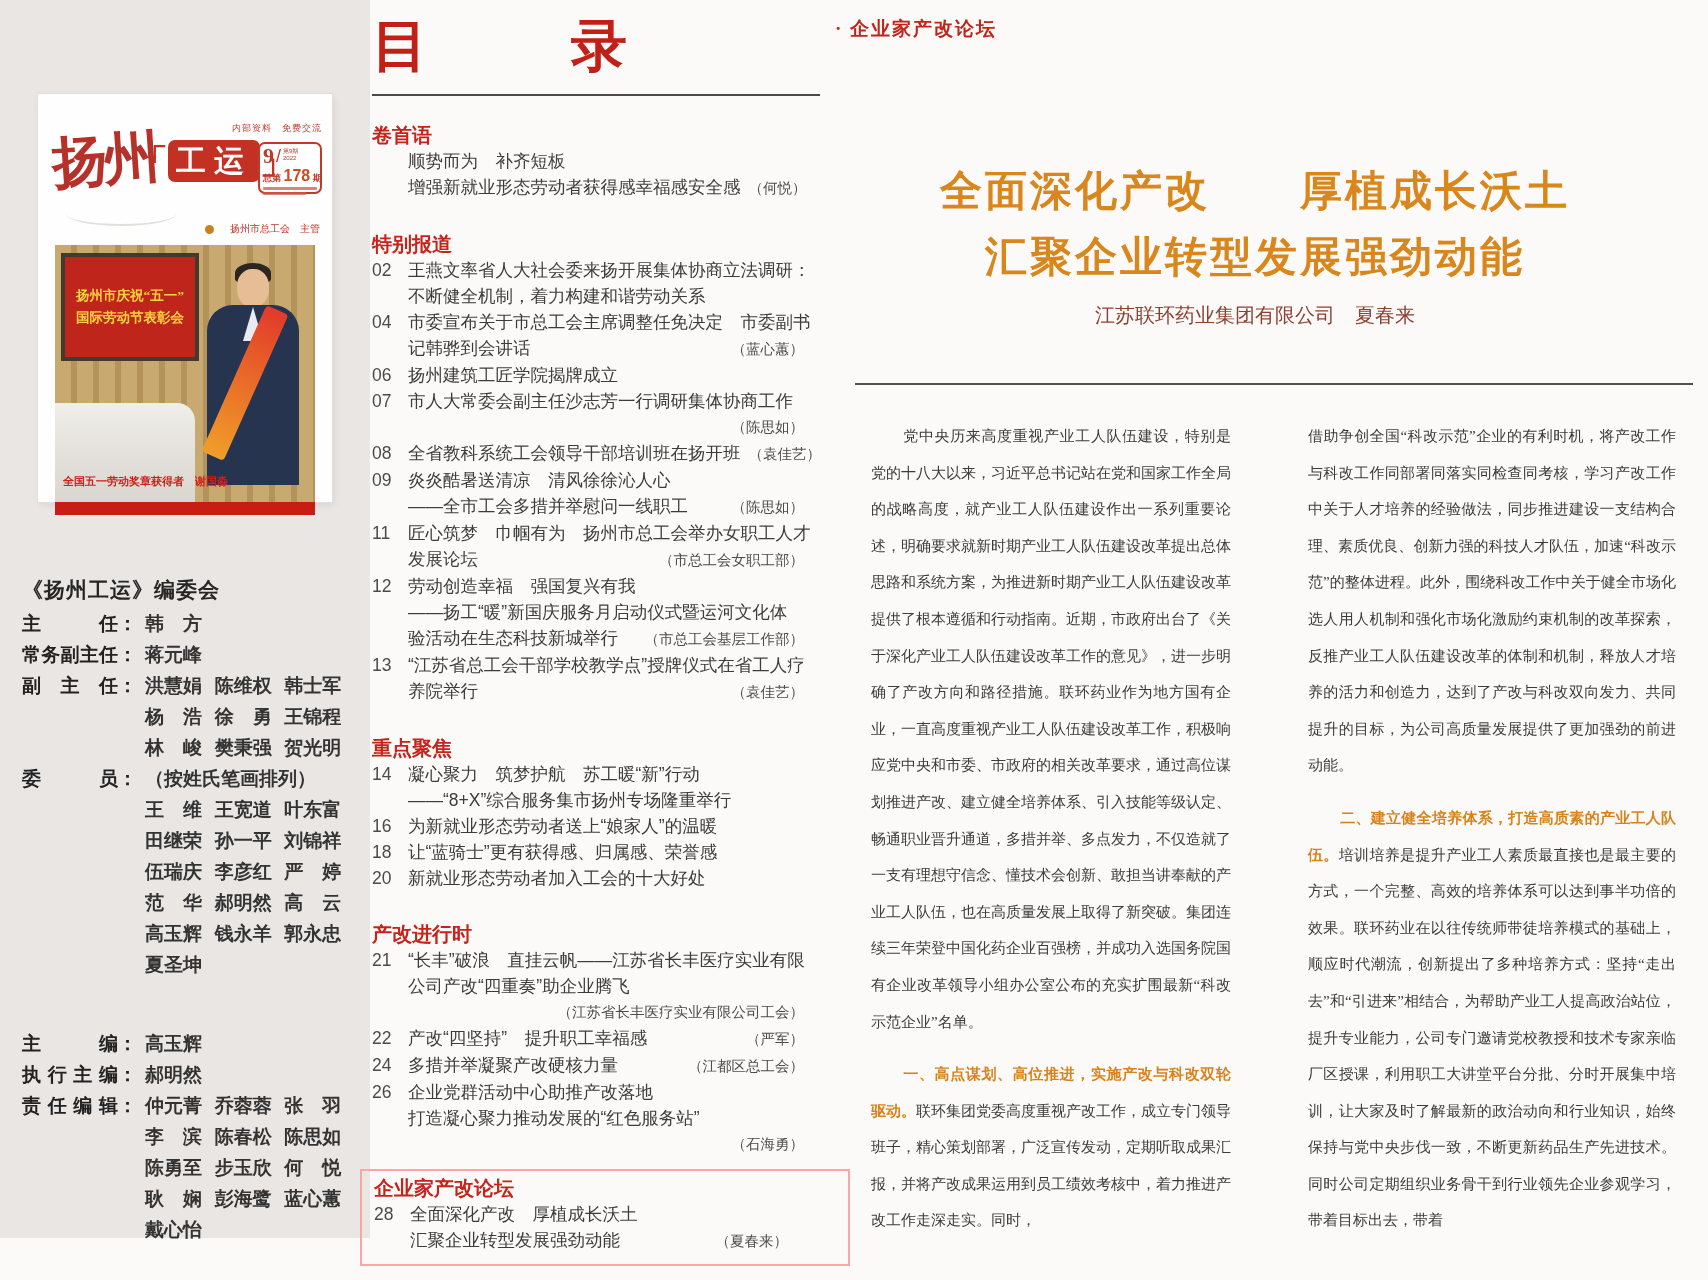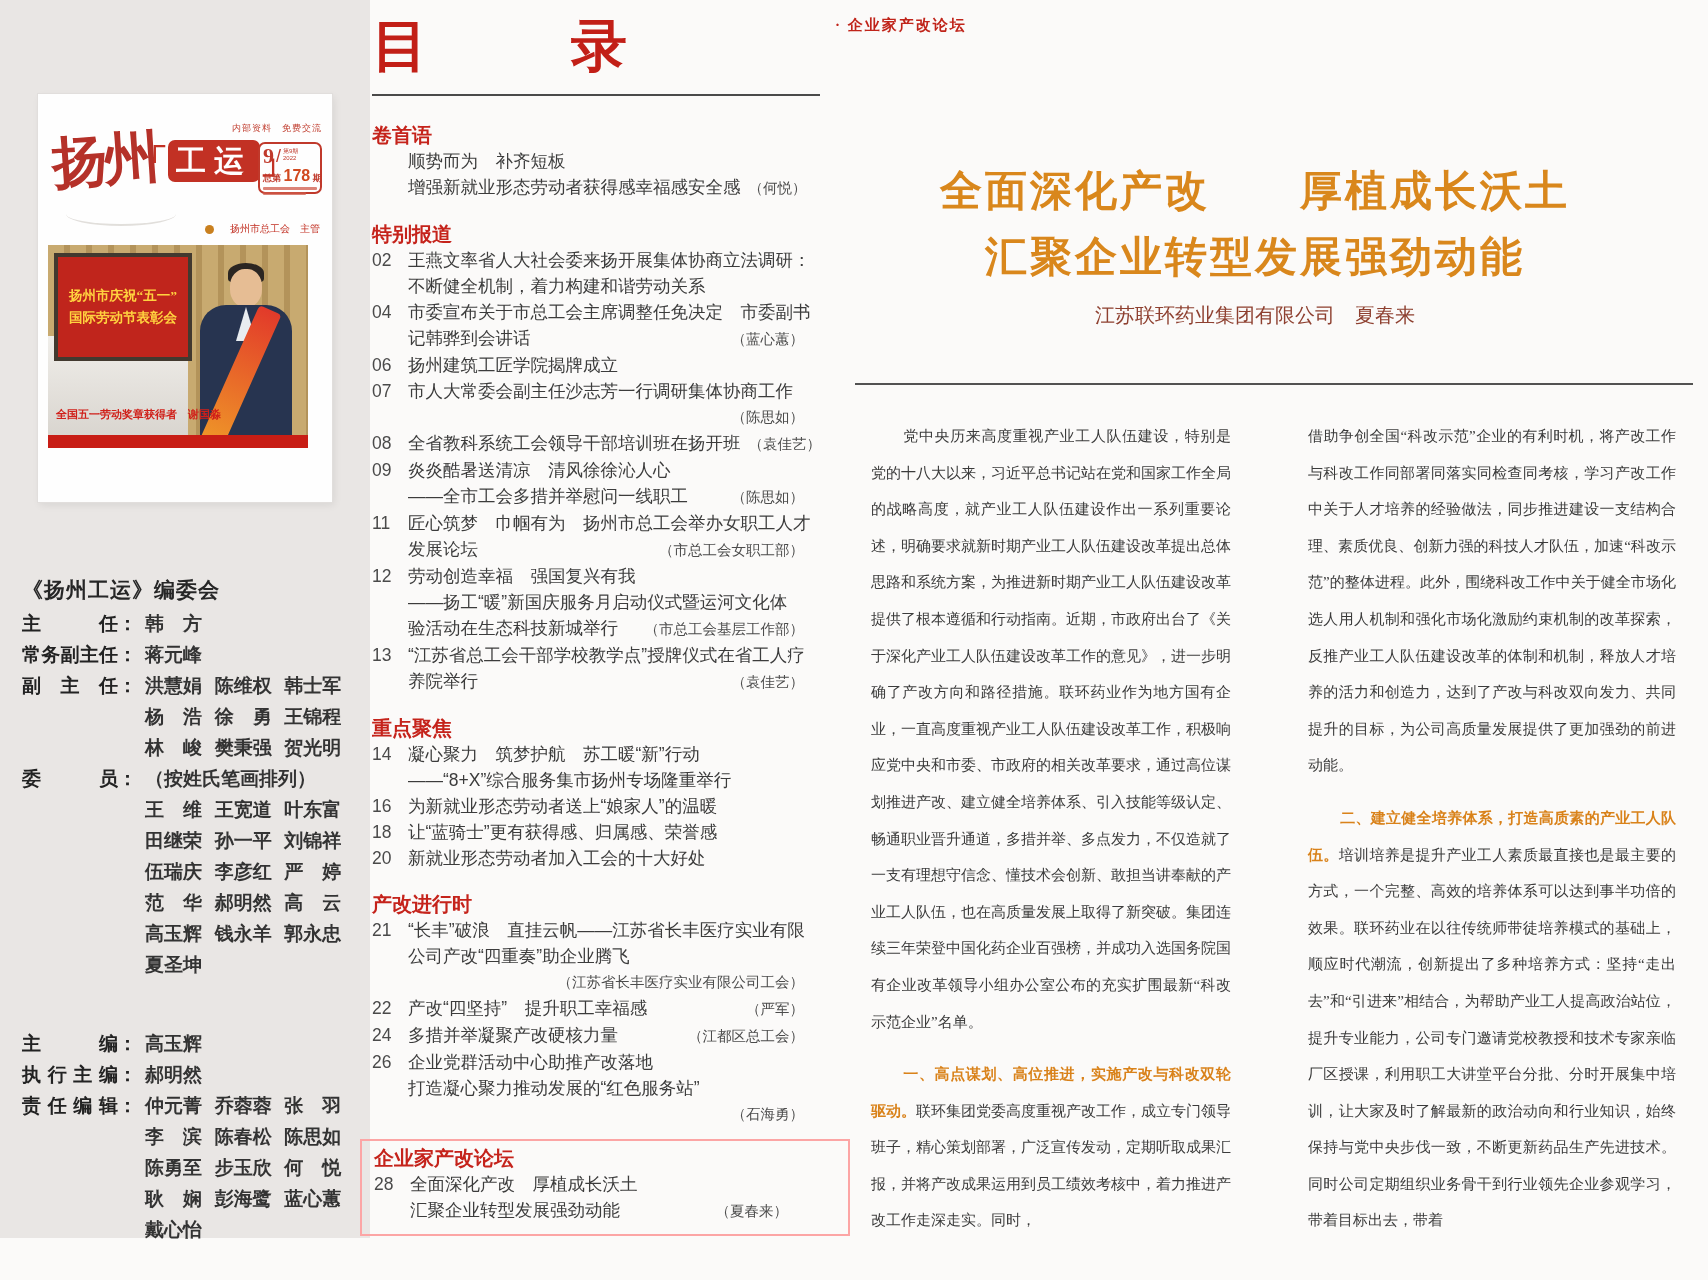--- a/index.html
+++ b/index.html
@@ -29,21 +29,21 @@
   .ib-month{font-size:22px;font-weight:700;line-height:20px;font-family:"Liberation Serif",serif;}
   .ib-slash{font-size:18px;line-height:20px;margin:0 2px;}
   .ib-side{display:flex;flex-direction:column;font-size:6px;line-height:7px;margin-top:2px;}
   .ib-row2{font-size:9px;font-weight:700;white-space:nowrap;margin-top:1px;}
   .ib-no{font-size:16px;color:#d1491f;}
   .ib-bar{height:3px;background:#cf5a4a;opacity:.75;border-radius:1px;margin-top:2px;}
   .ib-bar.b2{width:80%;}
   .publisher{position:absolute;right:12px;top:128px;font-size:10px;color:#c23124;display:flex;align-items:center;gap:16px;}
   .logo-dot{width:9px;height:9px;border-radius:50%;background:#c9801f;display:inline-block;}
   
-  .photo{position:absolute;left:10px;top:151px;width:260px;height:203px;overflow:hidden;background:#bfa06a;text-align:center;}
+  .photo{position:absolute;left:17px;top:151px;width:260px;height:270px;overflow:hidden;background:#bfa06a;text-align:center;}
   .ph-curtain{position:absolute;inset:0;background:repeating-linear-gradient(90deg,#c8aa70 0 16px,#b3935a 16px 22px);}
   .ph-screen{position:absolute;left:6px;top:8px;width:130px;height:100px;background:#c0251c;border:4px solid #42392f;
     display:flex;flex-direction:column;align-items:center;justify-content:center;gap:4px;}
   .ph-screen span{color:#ffd23f;font-size:13.5px;font-weight:700;line-height:18px;white-space:nowrap;
     font-family:"Liberation Serif",serif;}
   .ph-table{position:absolute;left:0;bottom:12px;width:140px;height:100px;background:linear-gradient(#f0eeea,#d9d5cf);
     border-radius:0 18px 0 0;}
   .person{position:absolute;left:148px;top:18px;width:100px;height:220px;}
   .ph-hair{position:absolute;left:32px;top:0;width:36px;height:20px;background:#2b2622;border-radius:50% 50% 20% 20%;}
   .ph-head{position:absolute;left:34px;top:6px;width:32px;height:38px;background:#e6bd94;border-radius:46%;}
@@ -63,32 +63,32 @@
   .ed-colon{font-weight:700;color:#222;flex:none;margin-right:8px;}
   .ed-names{flex:1;display:flex;flex-wrap:wrap;}
   .ed-name{width:33.33%;font-weight:600;white-space:nowrap;}
   .ed-name.wide{width:100%;}
   
   .toc{position:absolute;left:372px;top:14px;width:432px;}
   .toc-h1{display:flex;justify-content:space-between;width:255px;color:#c21f17;font-weight:700;
     font-size:56px;line-height:64px;font-family:"Liberation Serif",serif;}
   .toc-rule{margin-top:16px;width:448px;height:2px;background:#4a4a4a;}
   .toc-sections{margin-top:26px;}
-  .toc-section{margin-top:20px;}
+  .toc-section{margin-top:30px;}
   .toc-section:first-child{margin-top:0;}
   .toc-sec-title{color:#c5231b;font-weight:700;font-size:20px;line-height:26px;font-family:"Liberation Serif",serif;}
   .toc-line{display:flex;align-items:baseline;font-size:17.5px;line-height:26px;color:#3c3c3c;}
   .toc-num{width:36px;flex:none;color:#4a4a4a;}
   .toc-text{white-space:nowrap;}
   .toc-author{margin-left:auto;padding-left:8px;white-space:nowrap;font-size:14.5px;color:#4c4c4c;
     font-family:"Liberation Serif",serif;}
   .toc-section.hl{border:2px solid #fca5a5;margin:12px -46px 0 -12px;padding:4px 10px 10px 12px;}
   .toc-section.hl .toc-line{padding-right:50px;}
   
-  .art-category{position:absolute;left:835px;top:16px;font-size:15px;font-weight:700;color:#c0241a;
+  .art-category{position:absolute;left:835px;top:16px;font-size:19px;font-weight:700;color:#c0241a;
     font-family:"Liberation Serif",serif;letter-spacing:2px;}
   .art-titles{position:absolute;left:810px;top:158px;width:890px;text-align:center;color:#d9871c;
     font-weight:800;font-size:42px;line-height:66px;letter-spacing:3px;}
   .art-byline{position:absolute;left:810px;top:302px;width:890px;text-align:center;font-size:20px;
     color:#8e4030;font-family:"Liberation Serif",serif;}
   .art-rule{position:absolute;left:855px;top:383px;width:838px;height:2px;background:#525252;}
   .art-col{position:absolute;top:402px;height:878px;overflow:hidden;}
   .art-col.c1{left:855px;width:392px;}
   .art-col.c2{left:1292px;width:400px;}
   .art-p{margin:16px;font-size:15px;line-height:36.6px;text-align:justify;color:#3b3b3b;

